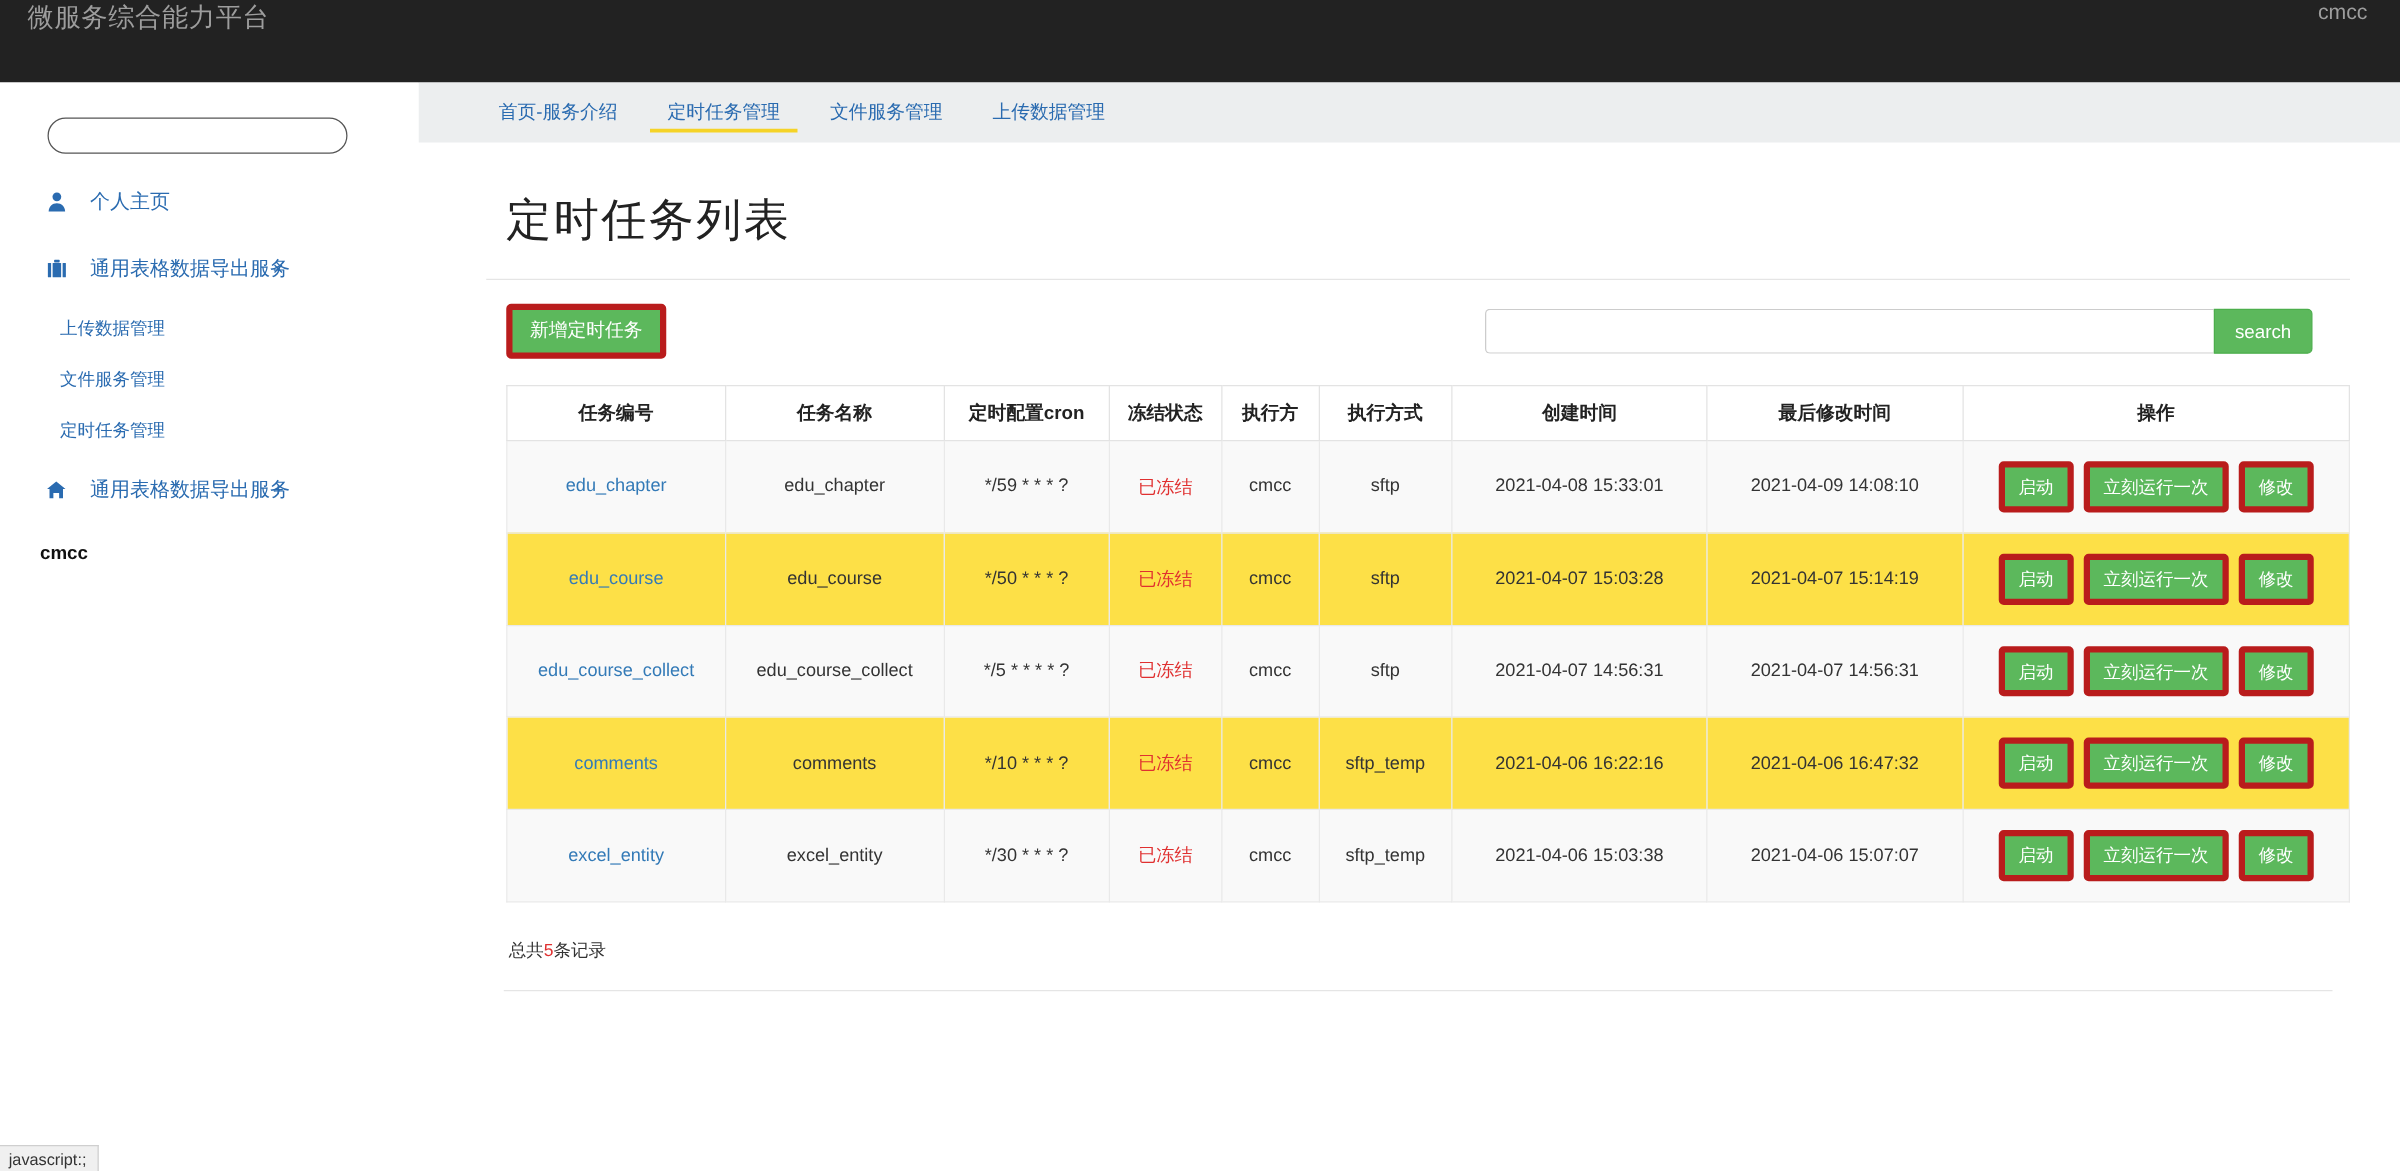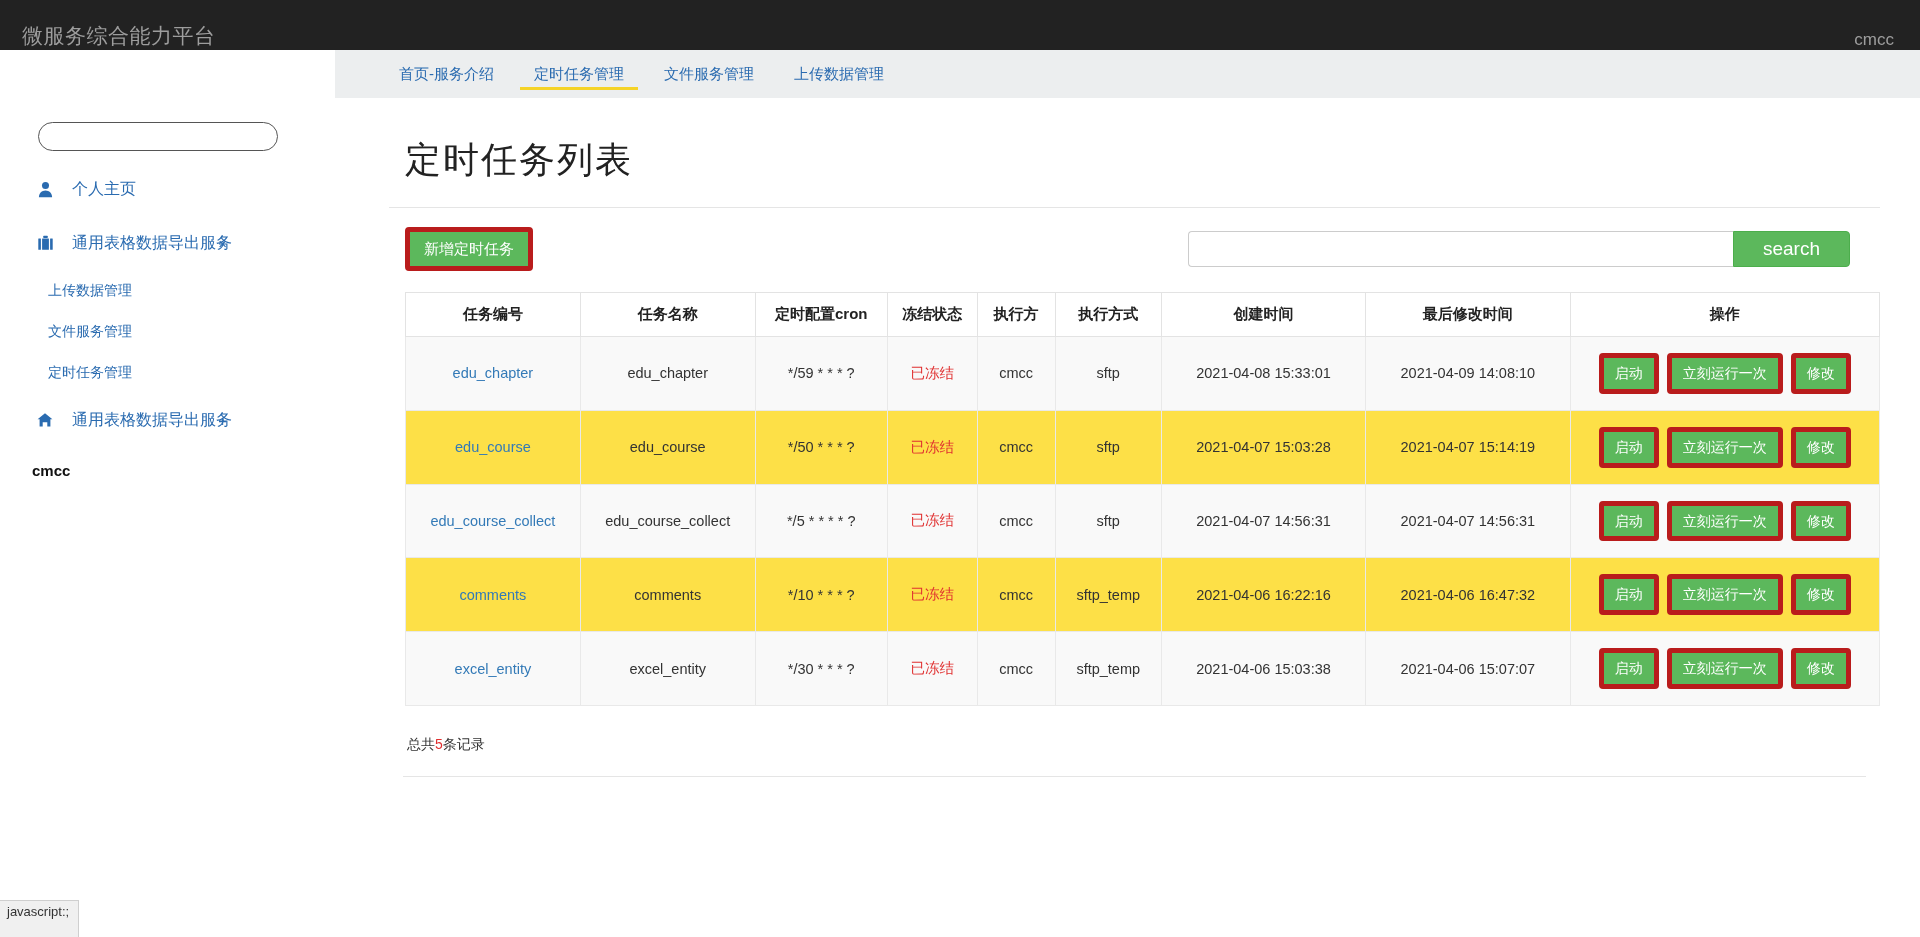--- a/index.html
+++ b/index.html
@@ -7,24 +7,24 @@
   html, body {
     margin: 0; padding: 0;
     width: 1920px; height: 937px;
     background: #ffffff;
     font-family: "Liberation Sans", "DejaVu Sans", sans-serif;
     overflow: hidden;
   }
 
   
   .topbar {
-    height: 50px;
+    height: 66px;
     background: #222222;
     display: flex;
-    align-items: flex-end;
+    align-items: flex-start;
     justify-content: space-between;
     padding: 0 26px 0 22px;
     color: #9d9d9d;
   }
   .topbar-title {
     font-size: 21px;
     color: #9d9d9d;
     letter-spacing: 0.5px;
   }
   .topbar-user {
@@ -38,21 +38,20 @@
     height: 887px;
     align-items: flex-start;
   }
 
   
   .sidebar {
     width: 335px;
     flex: 0 0 335px;
     padding: 28px 0 0 0;
     background: #ffffff;
-    margin-top: 44px;
   }
   .side-search-wrap {
     padding: 0 30px 0 38px;
   }
   .side-search {
     width: 240px;
     height: 29px;
     border: 1px solid #555555;
     border-radius: 16px;
     outline: none;
@@ -187,22 +186,22 @@
     border-radius: 4px 0 0 4px;
     padding: 0 12px;
     font-size: 14px;
     outline: none;
   }
   .searchgroup button {
     background: #5cb85c;
     border: 1px solid #4cae4c;
     border-radius: 0 4px 4px 0;
     color: #ffffff;
-    font-size: 19px;
-    padding: 0 29px;
+    font-size: 15px;
+    padding: 0 16px;
     cursor: pointer;
   }
 
   
   table.tasks {
     width: 1475px;
     margin: 24px 0 0 16px;
     border-collapse: collapse;
     table-layout: fixed;
   }
@@ -251,21 +250,21 @@
   
   .statusbar {
     position: fixed;
     left: 0; bottom: 0;
     background: #f0f0f0;
     border: 1px solid #cfcfcf;
     border-left: none;
     border-bottom: none;
     font-size: 13px;
     color: #333333;
-    padding: 3px 9px 18px 7px;
+    padding: 3px 9px 2px 7px;
     font-family: "Liberation Sans", sans-serif;
   }
 </style>
 </head>
 <body>
 
 <div class="topbar">
   <div class="topbar-title">微服务综合能力平台</div>
   <div class="topbar-user">cmcc</div>
 </div>

